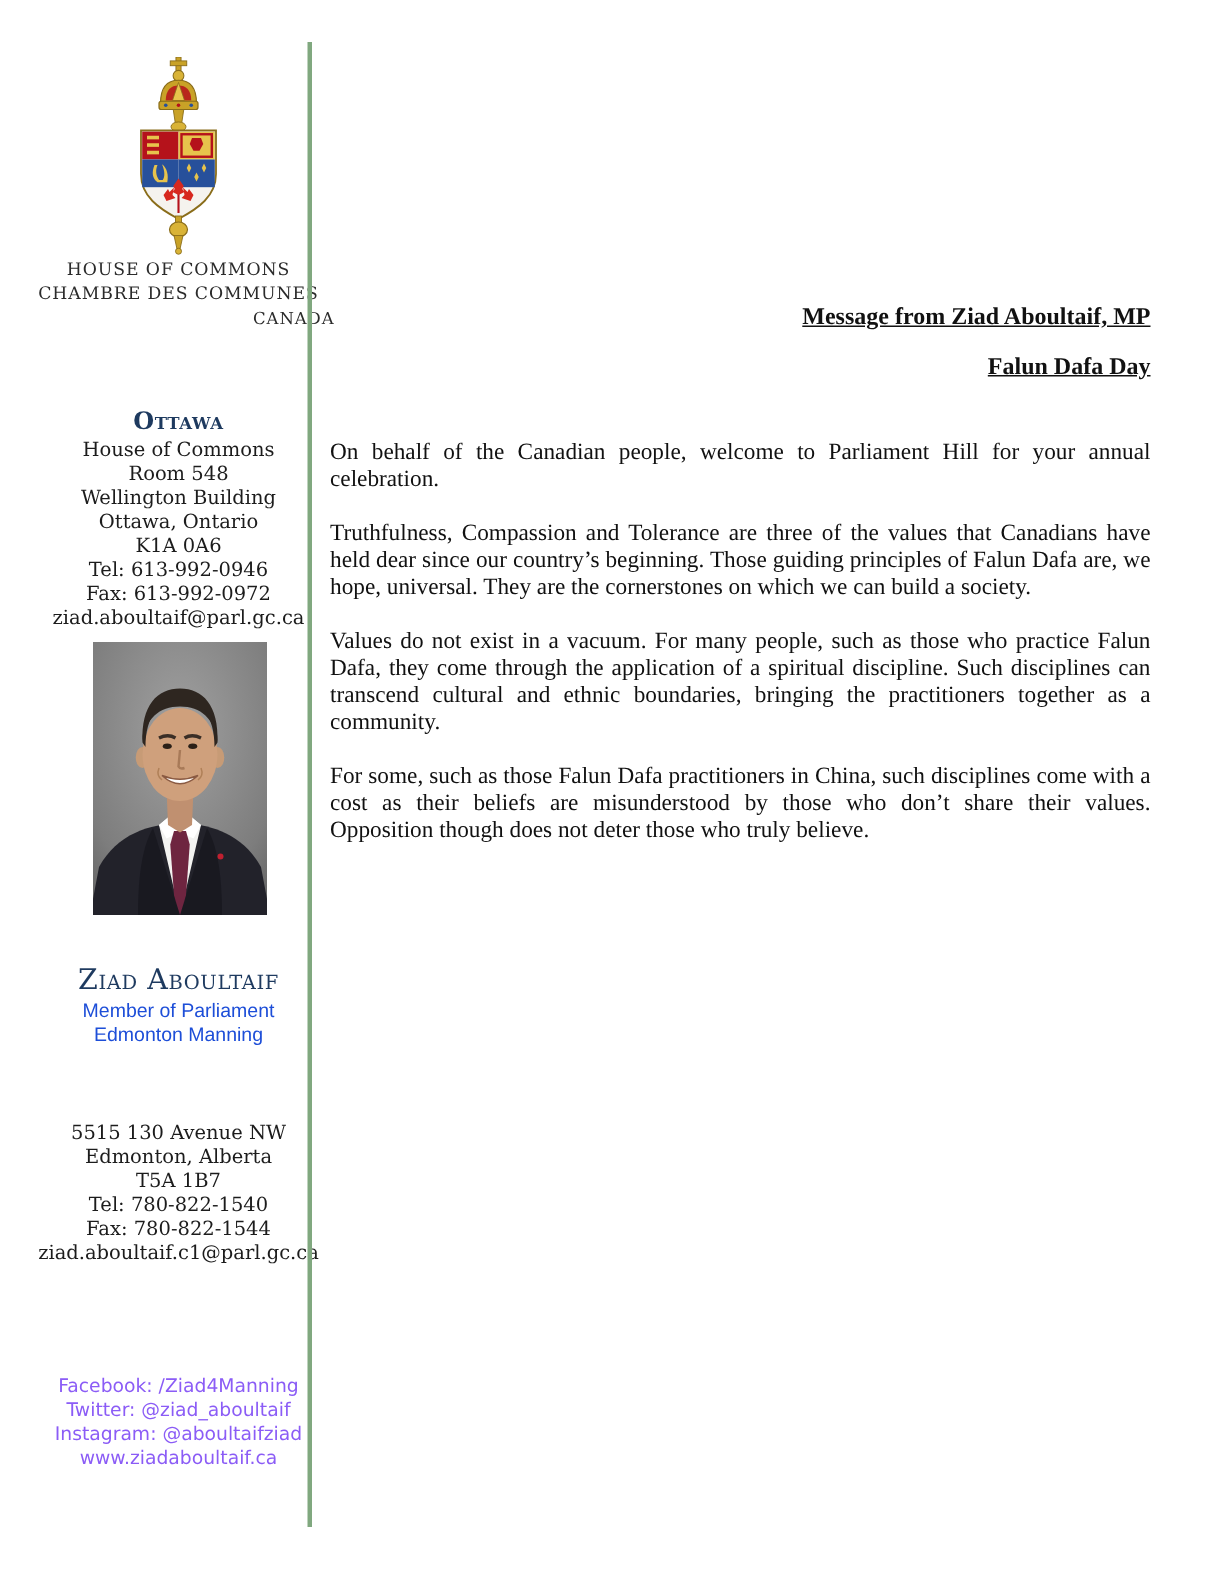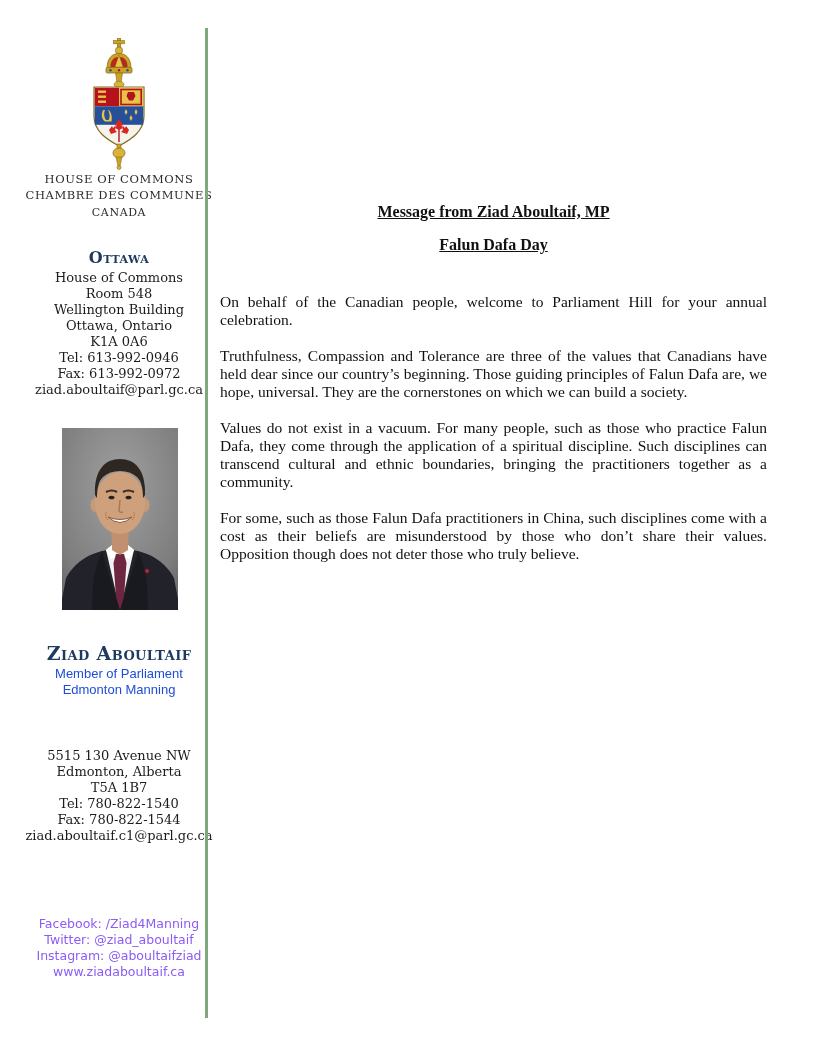--- a/index.html
+++ b/index.html
@@ -6,52 +6,52 @@
   html,body { width:816px; height:1056px; background:#ffffff; overflow:hidden; }
   body { position:relative; font-family:"Liberation Serif", serif; }
 
   
   .sidebar { position:absolute; left:15px; top:0; width:208px; text-align:center; }
   .crest { position:absolute; left:50%; transform:translateX(-50%); top:38px; }
 
   .org-block { position:absolute; top:172px; width:100%;
                font-family:"DejaVu Serif", serif; color:#2b2b2b;
                font-size:11.5px; line-height:15.5px; letter-spacing:0.6px; }
-  .org-block .org-canada { font-size:11px; margin-top:2px; }
+  .org-block .org-canada { font-size:11px; margin-top:2px;text-align:right; }
 
   .addr-heading { font-family:"DejaVu Serif", serif; font-variant:small-caps;
                   font-weight:bold; color:#1e3a5f; font-size:16px; letter-spacing:0.5px;
-                  margin-bottom:3px; }
+                  margin-bottom:3px;margin-top:23px; }
   .addr-lines { font-family:"DejaVu Serif", serif; color:#1c1c1c;
                 font-size:13px; line-height:16px; }
   .ottawa-block { position:absolute; top:248px; width:100%; }
   .constituency-block { position:absolute; top:748px; width:100%; }
 
   .photo { position:absolute; top:428px; left:47px; width:116px; height:182px; }
 
   .name-block { position:absolute; top:642px; width:100%; }
   .member-name { font-family:"DejaVu Serif", serif; font-variant:small-caps;
-                 font-weight:bold; color:#1e3a5f; font-size:19px; letter-spacing:0.4px;
+                 font-weight:normal; color:#1e3a5f; font-size:19px; letter-spacing:0.4px;
                  margin-bottom:2px; }
   .member-sub { font-family:Liberation Sans, sans-serif; color:#1d4ed8;
                 font-size:13px; line-height:16px; }
 
   .social-block { position:absolute; top:916px; width:100%;
                   font-family:"DejaVu Sans", sans-serif; color:#8b5cf6;
                   font-size:12.5px; line-height:16px; }
 
   
   .vline { position:absolute; left:205px; top:28px; width:3px; height:990px;
            background:#80a87f; }
 
   
   .main { position:absolute; left:220px; top:203px; width:547px;
           font-family:"Liberation Serif", serif; color:#111; }
   .letter-title, .letter-subtitle {
-          font-size:16px; font-weight:bold; text-align:center;
+          font-size:16px; font-weight:bold; text-align:right;
           text-decoration:underline; }
   .letter-title { margin-bottom:15px; }
   .letter-subtitle { margin-bottom:39px; }
   .main p { font-size:15.5px; line-height:18px; text-align:justify;
             margin-bottom:18px; }
 </style>
 </head>
 <body>
 
 <div class="sidebar">

